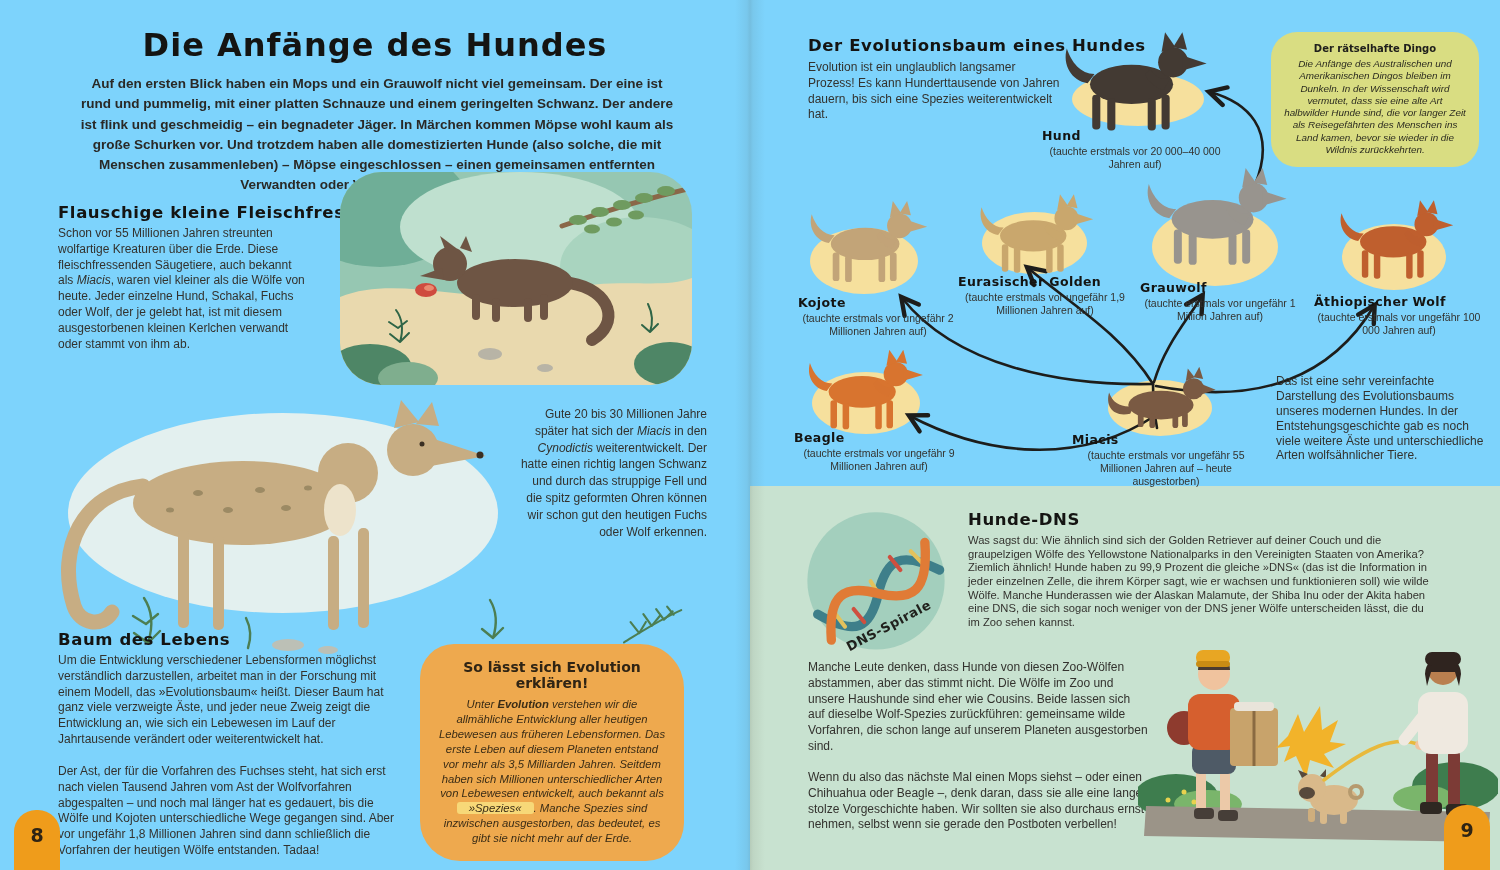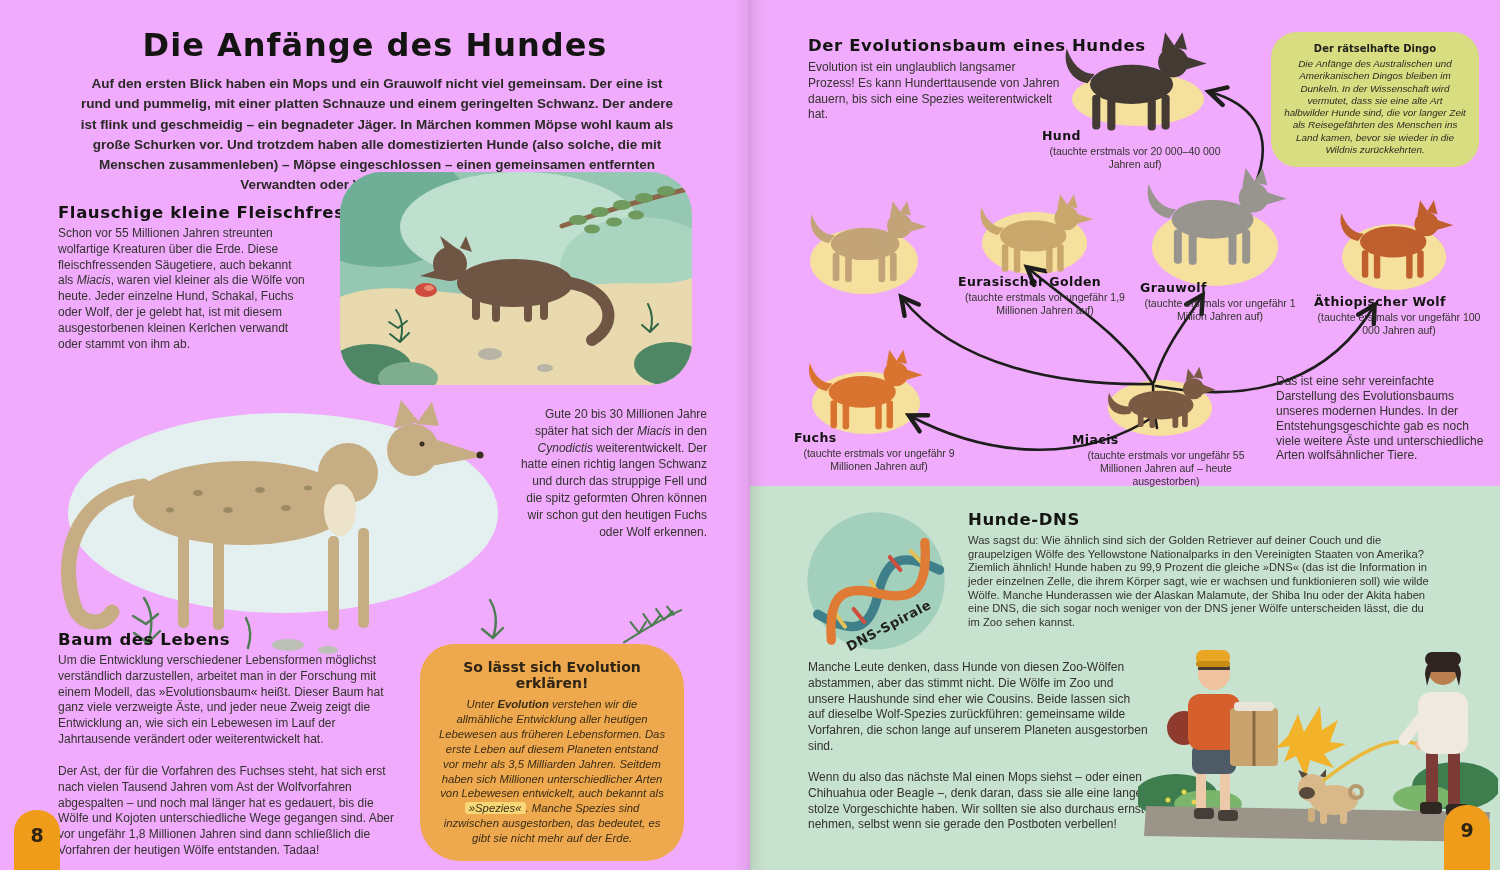--- a/index.html
+++ b/index.html
@@ -1,35 +1,35 @@
 <!DOCTYPE html>
 <html><head>
 <meta charset="utf-8">
 <style>
   html,body{margin:0;padding:0;background:#e9e5da;}
   .canvas{position:relative;width:1500px;height:870px;overflow:hidden;
     font-family:"Liberation Sans",sans-serif;color:#2d2c28;background:#fcfaf4;}
   .abs{position:absolute;}
-  .page{position:absolute;top:0;width:750px;height:870px;background:#f0abfc;}
+  .page{position:absolute;top:0;width:750px;height:870px;background:#7dd3fc;}
   .page-left{left:0;}
   .page-right{left:750px;}
   .gutter{left:735px;top:0;width:30px;height:870px;
     background:linear-gradient(90deg,rgba(0,0,0,0) 0%,rgba(60,50,30,.07) 40%,rgba(60,50,30,.13) 50%,rgba(60,50,30,.07) 60%,rgba(0,0,0,0) 100%);}
   .title{font-family:"DejaVu Sans",sans-serif;font-weight:900;font-size:32px;letter-spacing:1px;color:#141412;text-align:center;width:100%;}
   .h2{font-family:"DejaVu Sans",sans-serif;font-weight:800;font-size:16.5px;letter-spacing:.6px;color:#141412;}
   .body{font-size:12px;line-height:1.32;color:#33322e;}
   .intro{font-size:13.5px;line-height:1.5;font-weight:600;text-align:center;color:#2a2926;}
   .right-align{text-align:right;}
   .caption-name{font-family:"DejaVu Sans",sans-serif;font-weight:800;font-size:12.5px;letter-spacing:.4px;color:#141412;text-align:left;}
   .caption-sub{font-size:10.5px;line-height:1.25;text-align:center;color:#33322e;margin-top:2px;}
   .label-block{text-align:center;}
   .evolution-box{background:#eea94e;border-radius:34px 44px 38px 40px;padding:15px 17px;}
   .evolution-box .bt{font-weight:800;font-size:14px;text-align:center;color:#2f2414;font-family:"DejaVu Sans",sans-serif;margin-bottom:6px;}
   .evolution-box .bb{font-size:11.3px;line-height:1.32;text-align:center;color:#3a2c16;font-style:italic;}
-  .evolution-box .hl{background:#f7d878;border-radius:3px;padding:0 4px;font-style:italic;}
+  .evolution-box .hl{background:#f7d878;border-radius:3px;padding:0 12px;font-style:italic;}
   .dingo-box{background:#d9dd82;border-radius:26px;padding:11px 13px;}
   .dingo-box .bt{font-weight:800;font-size:10px;text-align:center;color:#20201c;font-family:"DejaVu Sans",sans-serif;margin-bottom:4px;}
   .dingo-box .bb{font-size:9.9px;line-height:1.24;text-align:center;color:#2c2c20;font-style:italic;}
   .green-band{background:#c8e2d0;}
   .blob{background:#f6e09d;border-radius:50%;}
   .tab{background:#ef9c1b;border-radius:22px 22px 0 0;text-align:center;
     font-family:"DejaVu Sans",sans-serif;font-weight:800;font-size:19px;color:#2f2414;}
   .tab span{display:inline-block;margin-top:14px;}
   .spiral-label{font-family:"DejaVu Sans",sans-serif;font-weight:800;font-size:13px;color:#20201c;transform:rotate(-28deg);letter-spacing:.5px;}
   svg{display:block;}
@@ -221,20 +221,24 @@
         <use href="#canid" fill="currentColor"></use>
       </svg>
     <div class="abs label-block" style="top:128px;left:292px;width:186px;">
       <div class="caption-name">Hund</div>
       <div class="caption-sub">(tauchte erstmals vor 20 000–40 000 Jahren auf)</div>
     </div>
 
     <svg class="abs" style="top:198px;left:56px;color:#c2a478;" width="124" height="88" viewBox="0 0 130 90">
         <use href="#canid" fill="currentColor"></use>
       </svg>
+    <div class="abs label-block" style="top:295px;left:48px;width:160px;">
+      <div class="caption-name">Kojote</div>
+      <div class="caption-sub">(tauchte erstmals vor ungefähr 2 Millionen Jahren auf)</div>
+    </div>
 
     <svg class="abs" style="top:192px;left:226px;color:#c9a76d;" width="120" height="84" viewBox="0 0 130 90">
         <use href="#canid" fill="currentColor"></use>
       </svg>
     <div class="abs label-block" style="top:274px;left:208px;width:174px;">
       <div class="caption-name">Eurasischer Golden</div>
       <div class="caption-sub">(tauchte erstmals vor ungefähr 1,9 Millionen Jahren auf)</div>
     </div>
 
     <svg class="abs" style="top:158px;left:392px;color:#98948e;" width="148" height="118" viewBox="0 0 130 90">
@@ -250,21 +254,21 @@
       </svg>
     <div class="abs label-block" style="top:294px;left:564px;width:170px;">
       <div class="caption-name">Äthiopischer Wolf</div>
       <div class="caption-sub">(tauchte erstmals vor ungefähr 100 000 Jahren auf)</div>
     </div>
 
     <svg class="abs" style="top:348px;left:52px;color:#d8742f;" width="126" height="84" viewBox="0 0 130 90">
         <use href="#canid" fill="currentColor"></use>
       </svg>
     <div class="abs label-block" style="top:430px;left:44px;width:170px;">
-      <div class="caption-name">Fuchs</div>
+      <div class="caption-name">Beagle</div>
       <div class="caption-sub">(tauchte erstmals vor ungefähr 9 Millionen Jahren auf)</div>
     </div>
 
     <svg class="abs" style="top:358px;left:350px;color:#7a5a43;" width="118" height="72" viewBox="0 0 120 75">
         <use href="#miacis-sym" fill="currentColor"></use>
       </svg>
     <div class="abs label-block" style="top:432px;left:322px;width:188px;">
       <div class="caption-name">Miacis</div>
       <div class="caption-sub">(tauchte erstmals vor ungefähr 55 Millionen Jahren auf – heute ausgestorben)</div>
     </div>

